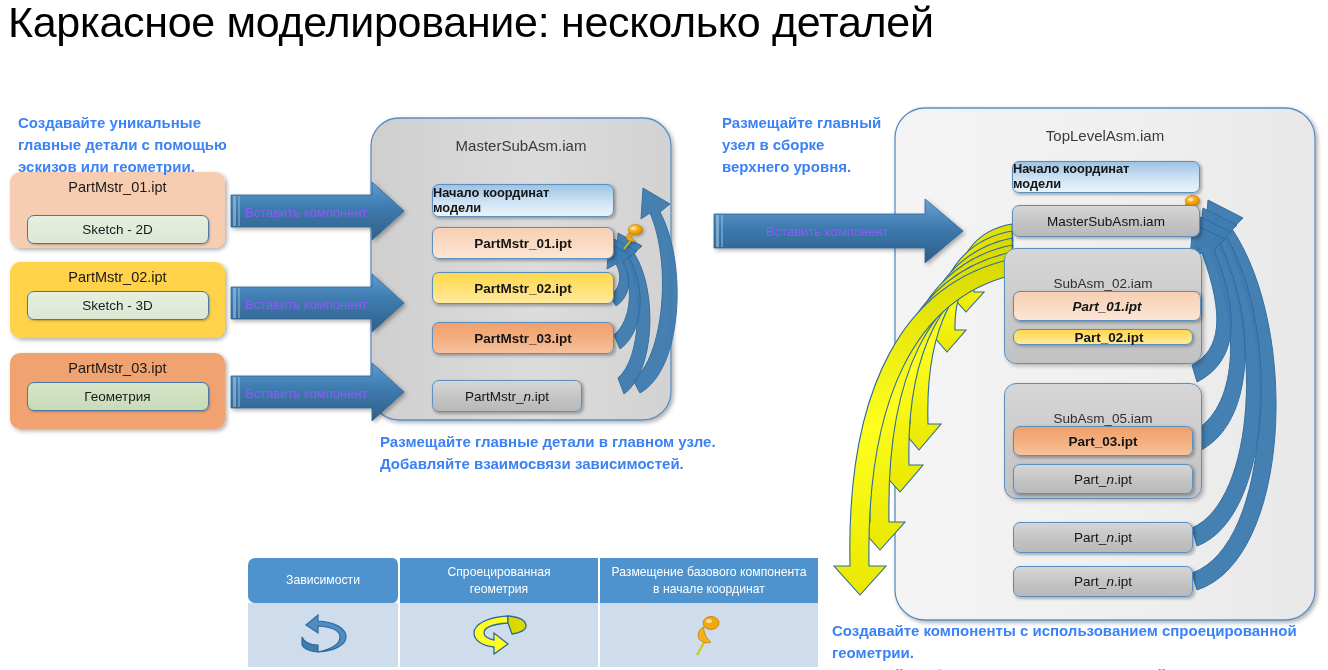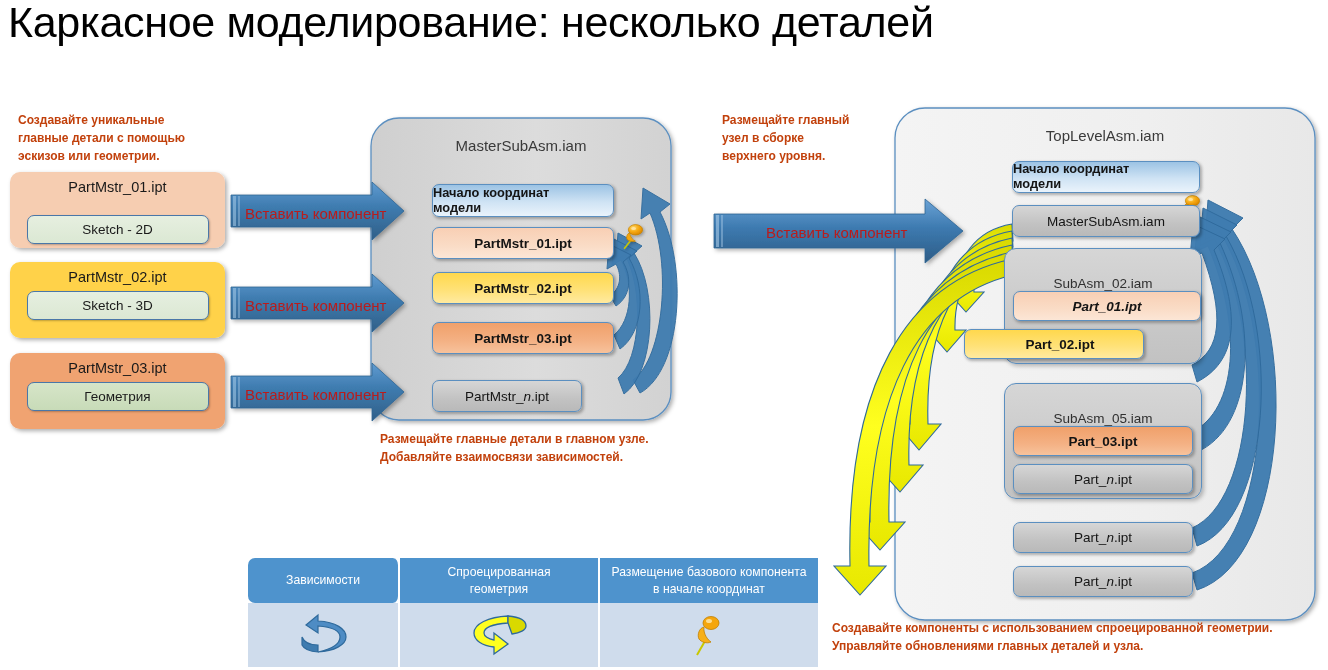--- a/index.html
+++ b/index.html
@@ -19,24 +19,24 @@
     left: 8px; top: -2px;
     font-size: 43px;
     font-weight: 400;
     letter-spacing: -0.3px;
     color: #000000;
     white-space: nowrap;
   }
 
   
   .note {
-    font-size: 12px;
+    font-size: 15px;
     font-weight: 700;
     line-height: 1.48;
-    color: #c2410c;
+    color: #3b82f6;
     white-space: pre-line;
   }
 
   
   .master-card {
     width: 215px;
     border-radius: 10px;
     box-shadow: 2px 2px 4px rgba(0,0,0,0.28);
     box-sizing: border-box;
     padding-top: 7px;
@@ -97,22 +97,22 @@
     box-shadow: 2px 2px 4px rgba(0,0,0,0.26);
     box-sizing: border-box;
   }
   .node-sub .sub-title {
     text-align: center; font-size: 13.5px; color: #303030; padding-top: 7px; margin-top: 20px;
   }
 
   
   .block-arrow-label {
     position: absolute;
-    color: #b91c1c;
-    font-size: 15px;
+    color: #8b5cf6;
+    font-size: 13px;
     white-space: nowrap;
     z-index: 4;
     pointer-events: none;
   }
 
   
   #legend-table { left: 248px; top: 558px; width: 570px; }
   .legend-head-row, .legend-body-row { display: flex; }
   .legend-th {
     background: #4e93cd;
@@ -334,21 +334,21 @@
 <div class="abs node node-grey" style="left:1012px; top:205px; width:188px; height:32px;">
   <span>MasterSubAsm.iam</span>
 </div>
 
 <div class="abs node-sub" style="left:1004px; top:248px; width:198px; height:116px;">
   <div class="sub-title">SubAsm_02.iam</div>
 </div>
 <div class="abs node node-peach bold" style="left:1013px; top:291px; width:188px; height:30px;font-style:italic;">
   <span>Part_01.ipt</span>
 </div>
-<div class="abs node node-yellow bold" style="left:964px; top:329px; width:180px; height:30px;padding-left:12px;">
+<div class="abs node node-yellow bold" style="left:1013px; top:329px; width:180px; height:16px;padding-left:12px;">
   <span>Part_02.ipt</span>
 </div>
 
 <div class="abs node-sub" style="left:1004px; top:383px; width:198px; height:116px;">
   <div class="sub-title">SubAsm_05.iam</div>
 </div>
 <div class="abs node node-orange bold" style="left:1013px; top:426px; width:180px; height:30px;">
   <span>Part_03.ipt</span>
 </div>
 <div class="abs node node-grey" style="left:1013px; top:464px; width:180px; height:30px;">

